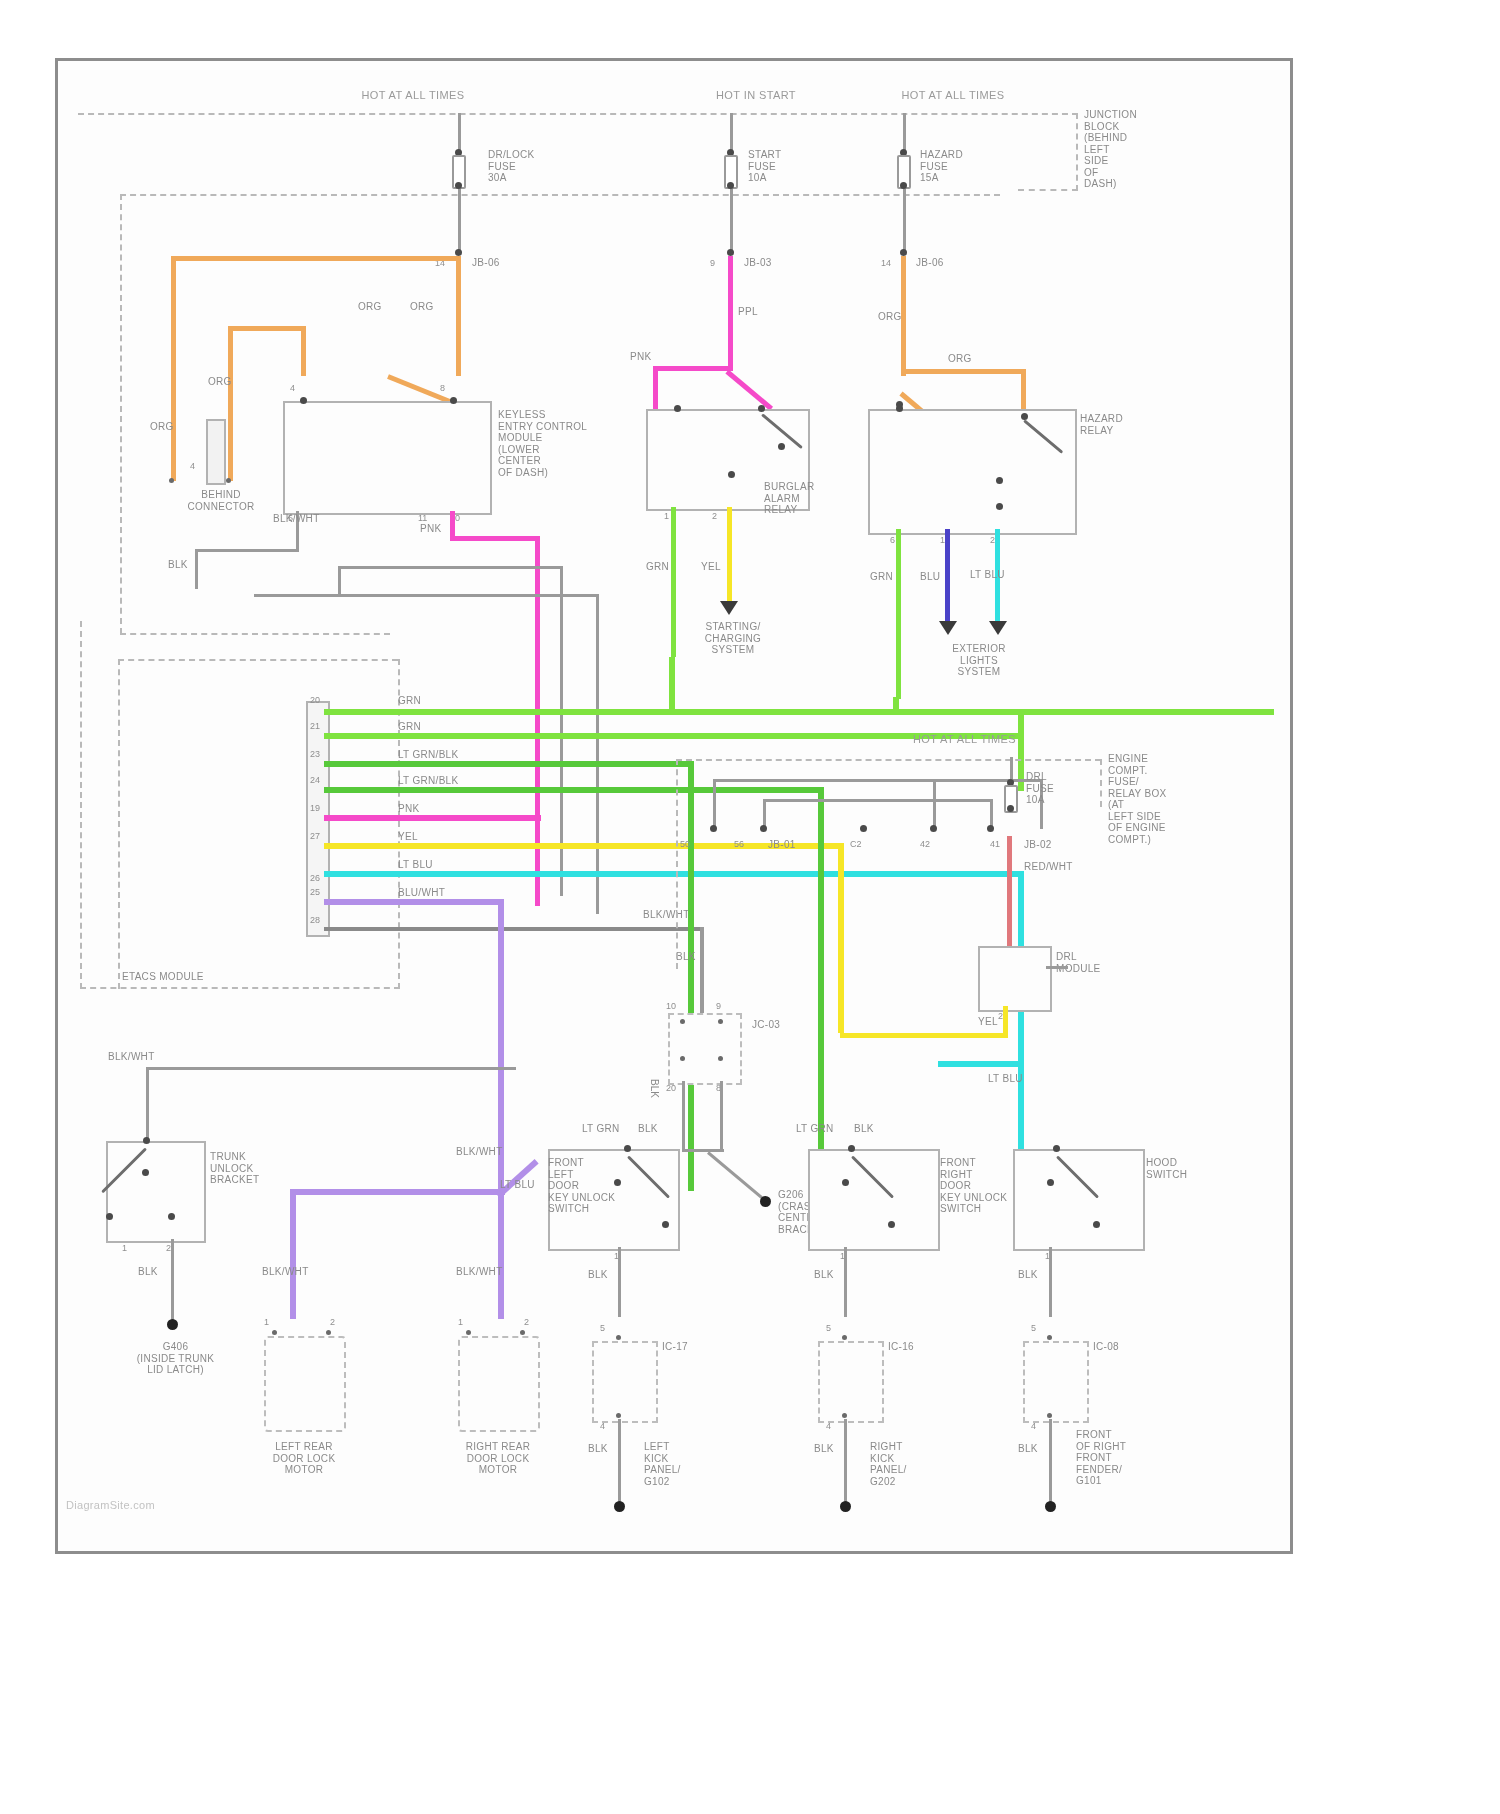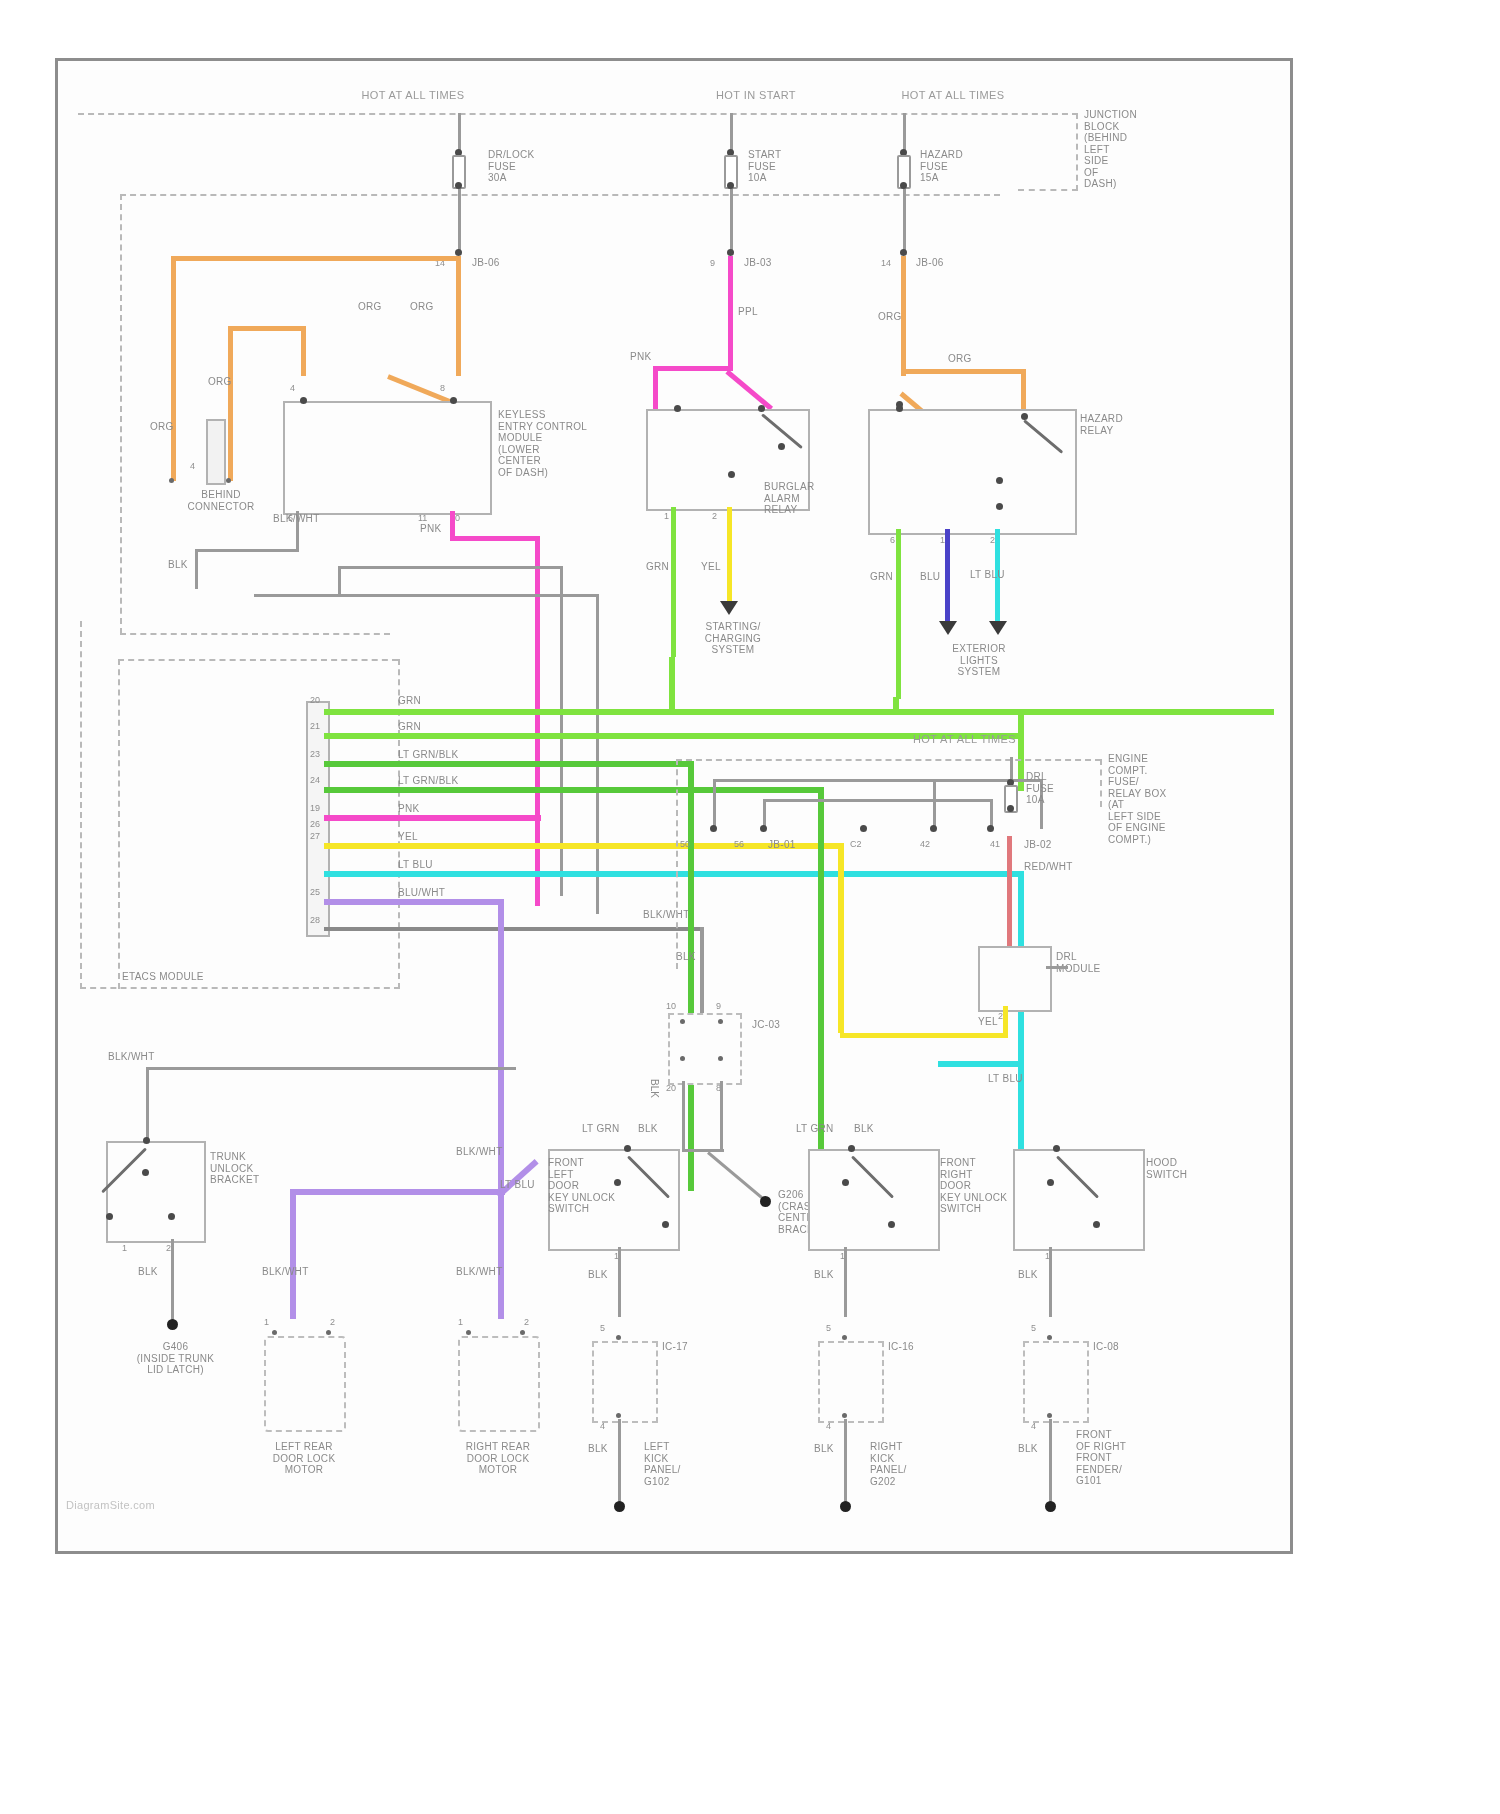--- a/index.html
+++ b/index.html
@@ -228,21 +228,21 @@
 
     <div class="wire" style="left:266px;top:754px;width:215px;height:6px;background:#f54ac9;"></div>
     <div class="pin" style="left:252px;top:742px;">19</div>
     <div class="lbl" style="left:340px;top:742px;">PNK</div>
 
     <div class="wire" style="left:266px;top:782px;width:520px;height:6px;background:#f6e627;"></div>
     <div class="pin" style="left:252px;top:770px;">27</div>
     <div class="lbl" style="left:340px;top:770px;">YEL</div>
 
     <div class="wire" style="left:266px;top:810px;width:700px;height:6px;background:#2fe0e0;"></div>
-    <div class="pin" style="left:252px;top:758px;">26</div>
+    <div class="pin" style="left:252px;top:812px;">26</div>
     <div class="lbl" style="left:340px;top:798px;">LT BLU</div>
 
     <div class="wire" style="left:266px;top:838px;width:180px;height:6px;background:#b28fe8;"></div>
     <div class="pin" style="left:252px;top:826px;">25</div>
     <div class="lbl" style="left:340px;top:826px;">BLU/WHT</div>
 
     <div class="wire" style="left:266px;top:866px;width:380px;height:4px;background:#8a8a8a;"></div>
     <div class="pin" style="left:252px;top:854px;">28</div>
     <div class="lbl" style="left:585px;top:848px;">BLK/WHT</div>
 

